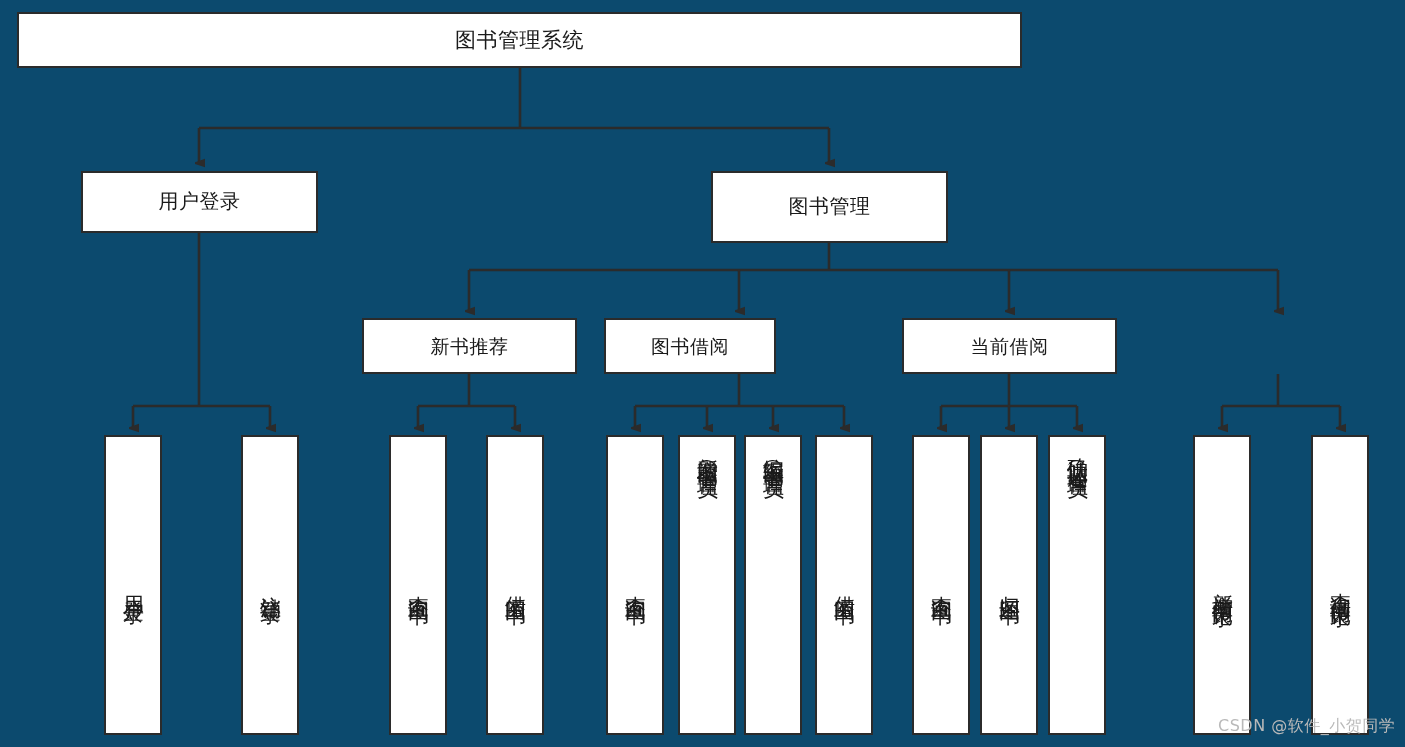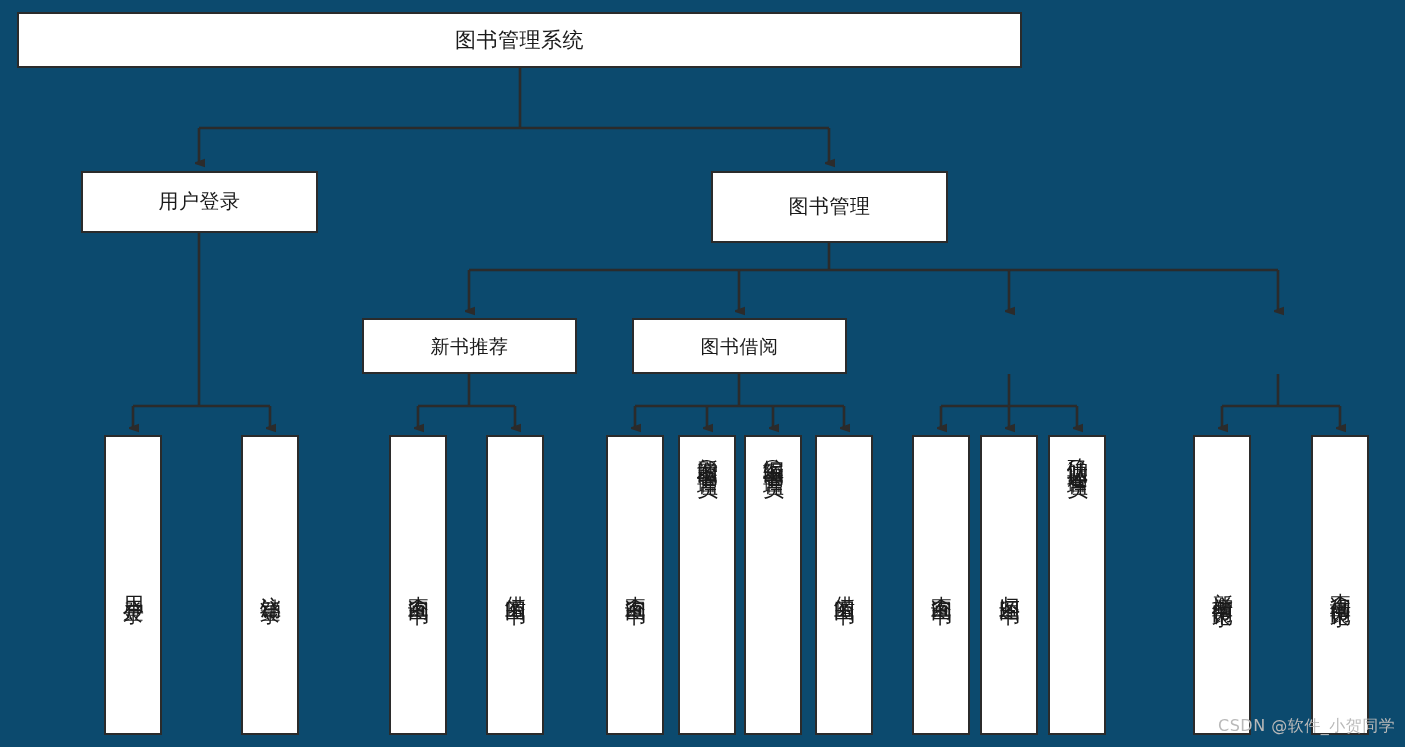--- a/index.html
+++ b/index.html
@@ -131,22 +131,25 @@
   <div class="node lvl2" style="left:81px; top:171px; width:237px; height:62px;">
     <span class="lbl">用户登录</span>
   </div>
   <div class="node lvl2" style="left:711px; top:171px; width:237px; height:72px;">
     <span class="lbl">图书管理</span>
   </div>
 
   <div class="node lvl3" style="left:362px; top:318px; width:215px; height:56px;">
     <span class="lbl">新书推荐</span>
   </div>
-  <div class="node lvl3" style="left:632px; top:318px; width:215px; height:56px;">
+  <div class="node lvl3" style="left:604px; top:318px; width:172px; height:56px;">
     <span class="lbl">图书借阅</span>
+  </div>
+  <div class="node lvl3" style="left:902px; top:318px; width:215px; height:56px;">
+    <span class="lbl">当前借阅</span>
   </div>
 
   <div class="node leaf centered" style="left:104px; top:435px; width:58px; height:300px;">
     <span class="lbl">用户登录</span>
   </div>
   <div class="node leaf centered" style="left:241px; top:435px; width:58px; height:300px;">
     <span class="lbl">注销登录</span>
   </div>
 
   <div class="node leaf centered" style="left:389px; top:435px; width:58px; height:300px;">

